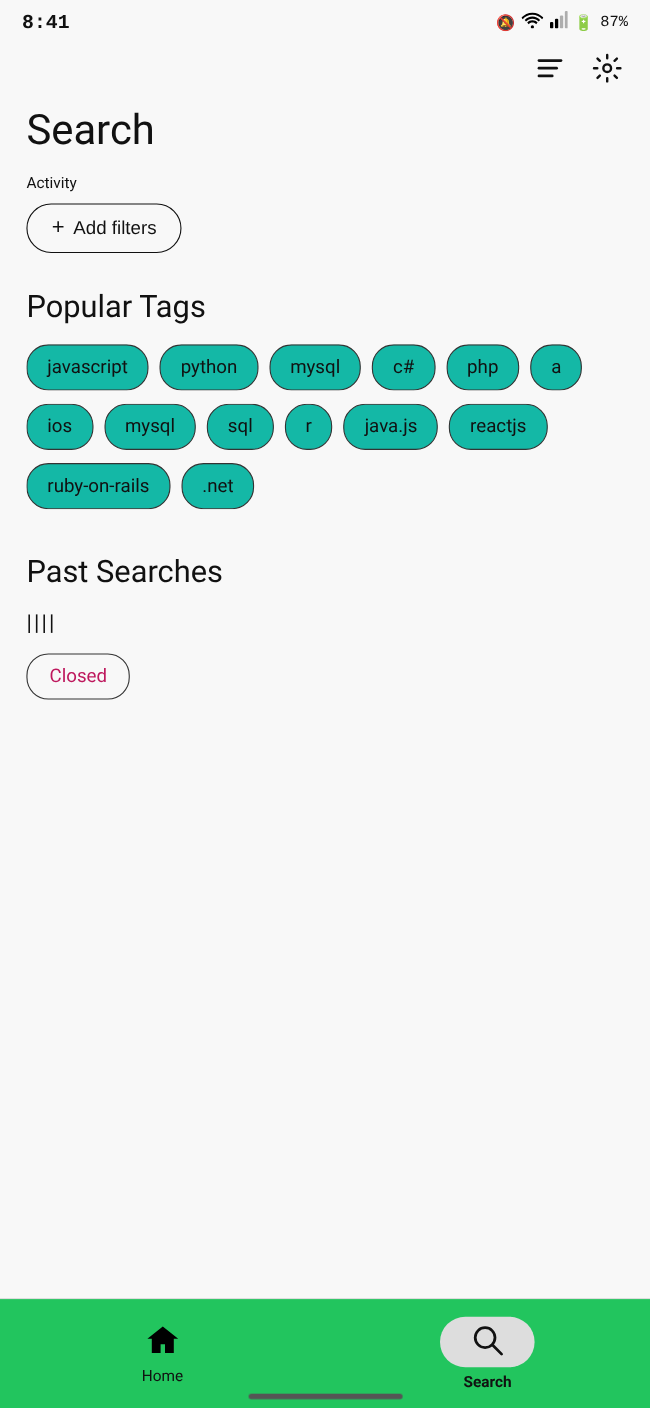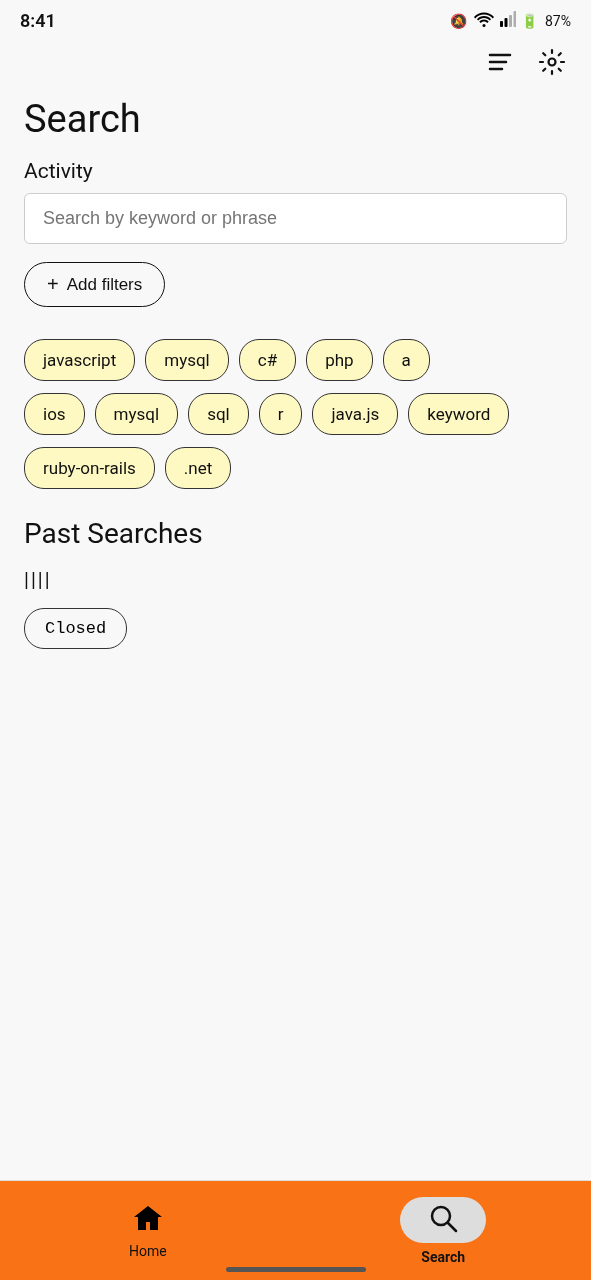--- a/index.html
+++ b/index.html
@@ -14,20 +14,21 @@
       overflow-x: hidden;
     }
 
     
     .status-bar {
       display: flex;
       justify-content: space-between;
       align-items: center;
       padding: 10px 20px 6px 20px;
       background: #f8f8f8;
+      font-family: Liberation Mono, monospace;
     }
     .status-time {
       font-size: 18px;
       font-weight: 600;
       color: #111;
     }
     .status-icons {
       display: flex;
       align-items: center;
       gap: 6px;
@@ -64,21 +65,21 @@
     
     .page-title {
       font-size: 38px;
       font-weight: 400;
       color: #111;
       margin-bottom: 18px;
     }
 
     
     .section-label {
-      font-size: 21px;
+      font-size: 14px;
       color: #111;
       margin-bottom: 10px;
     }
 
     
     .search-input-wrapper {
       background: #fff;
       border: 1.5px solid #ccc;
       border-radius: 6px;
       padding: 14px 18px;
@@ -129,57 +130,56 @@
     }
 
     .tag-chip {
       display: inline-flex;
       align-items: center;
       border: 1.5px solid #333;
       border-radius: 20px;
       padding: 10px 18px;
       font-size: 17px;
       color: #111;
-      background: #fef9c3;
+      background: #14b8a6;
       cursor: pointer;
       white-space: nowrap;
     }
 
     
     .past-searches-section {
-      margin-top: 28px;
+      margin-top: 40px;
     }
 
     .search-dots {
       font-size: 20px;
       color: #111;
       margin-bottom: 16px;
       letter-spacing: 2px;
     }
 
     .closed-chip {
       display: inline-flex;
       align-items: flex-end;
       border: 1.5px solid #333;
       border-radius: 20px;
       padding: 10px 20px;
       font-size: 17px;
-      color: #000000;
-      background: #f8f8f8;
-      cursor: pointer;
-      font-family: Liberation Mono, monospace;
+      color: #be185d;
+      background: #f8f8f8;
+      cursor: pointer;
     }
 
     
     .bottom-nav {
       position: fixed;
       bottom: 0;
       left: 0;
       width: 591px;
-      background: #f97316;
+      background: #22c55e;
       border-top: 1px solid #ddd;
       display: flex;
       align-items: stretch;
       height: 100px;
     }
 
     .nav-item {
       flex: 1;
       display: flex;
       flex-direction: column;
@@ -260,49 +260,48 @@
 
 <div class="main-content">
 
   
   <h1 class="page-title">Search</h1>
 
   
   <div class="section-label">Activity</div>
 
   
-  <div class="search-input-wrapper">
-    <input type="text" placeholder="Search by keyword or phrase" style="">
-  </div>
 
   
   <button class="add-filters-btn">
     <span class="plus">+</span>
     <span>Add filters</span>
   </button>
 
   
+  <h2 class="section-title">Popular Tags</h2>
 
   
   <div class="tags-row">
     <span class="tag-chip">javascript</span>
+    <span class="tag-chip">python</span>
     <span class="tag-chip">mysql</span>
     <span class="tag-chip">c#</span>
     <span class="tag-chip">php</span>
     <span class="tag-chip">a</span>
   </div>
 
   
   <div class="tags-row">
     <span class="tag-chip">ios</span>
     <span class="tag-chip">mysql</span>
     <span class="tag-chip">sql</span>
     <span class="tag-chip">r</span>
     <span class="tag-chip">java.js</span>
-    <span class="tag-chip">keyword</span>
+    <span class="tag-chip">reactjs</span>
   </div>
 
   
   <div class="tags-row">
     <span class="tag-chip">ruby-on-rails</span>
     <span class="tag-chip">.net</span>
   </div>
 
   
   <div class="past-searches-section">

